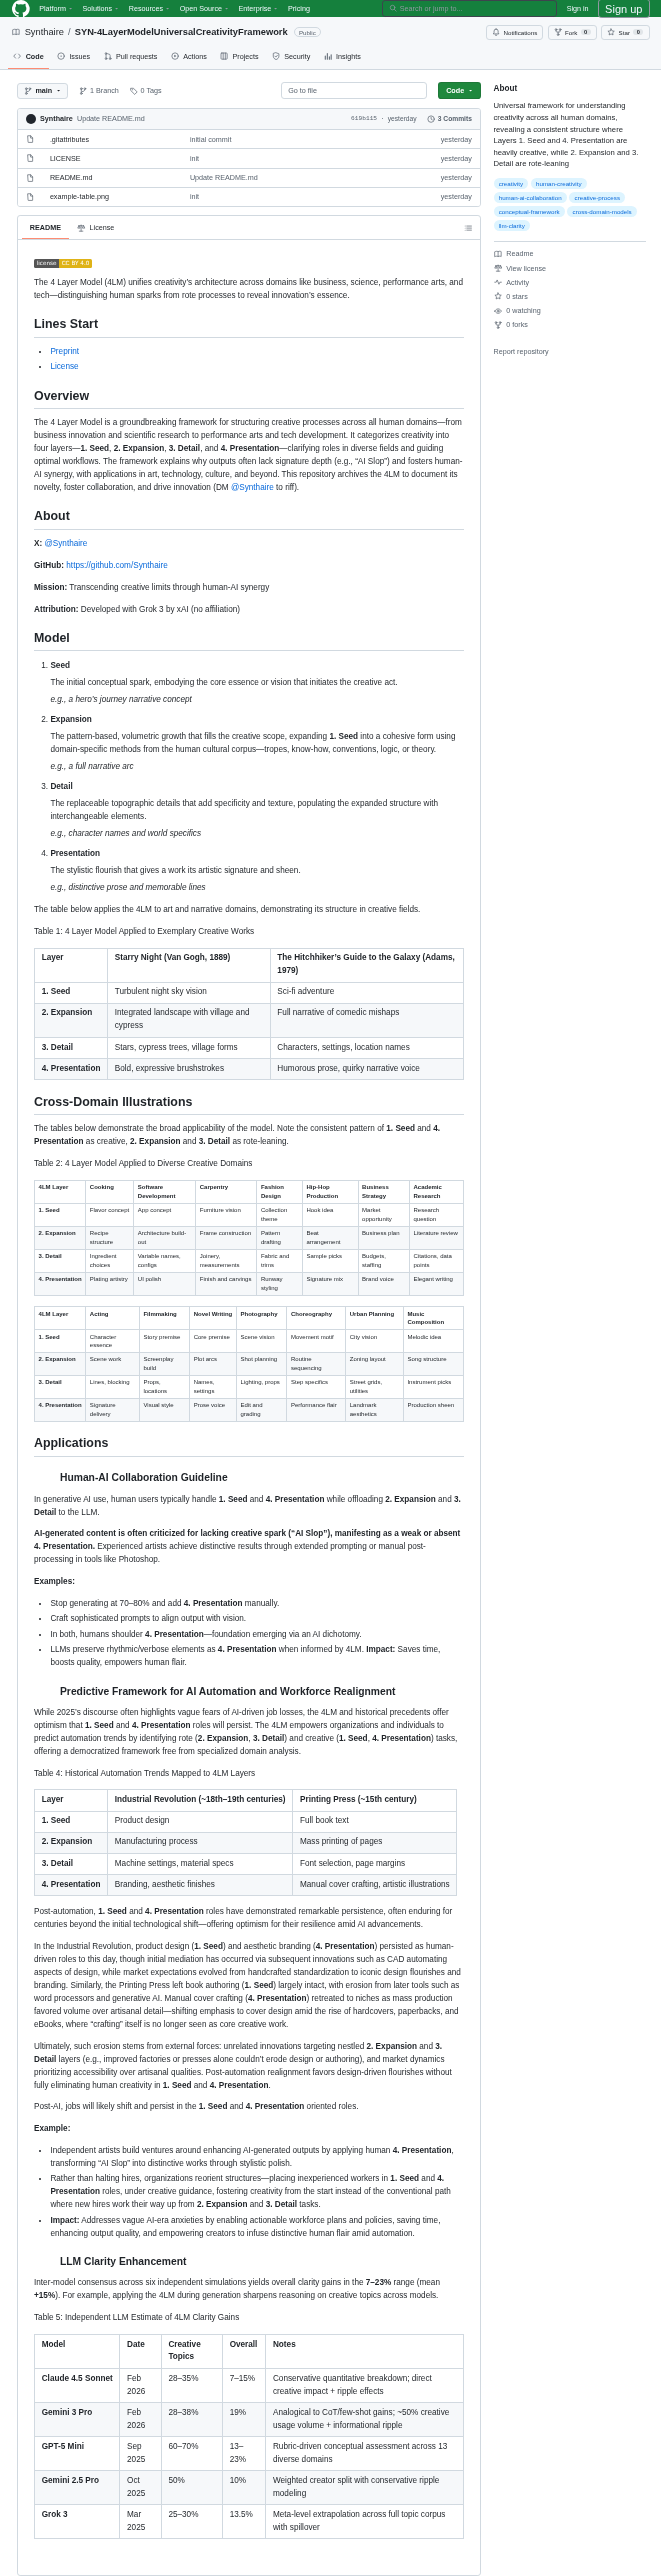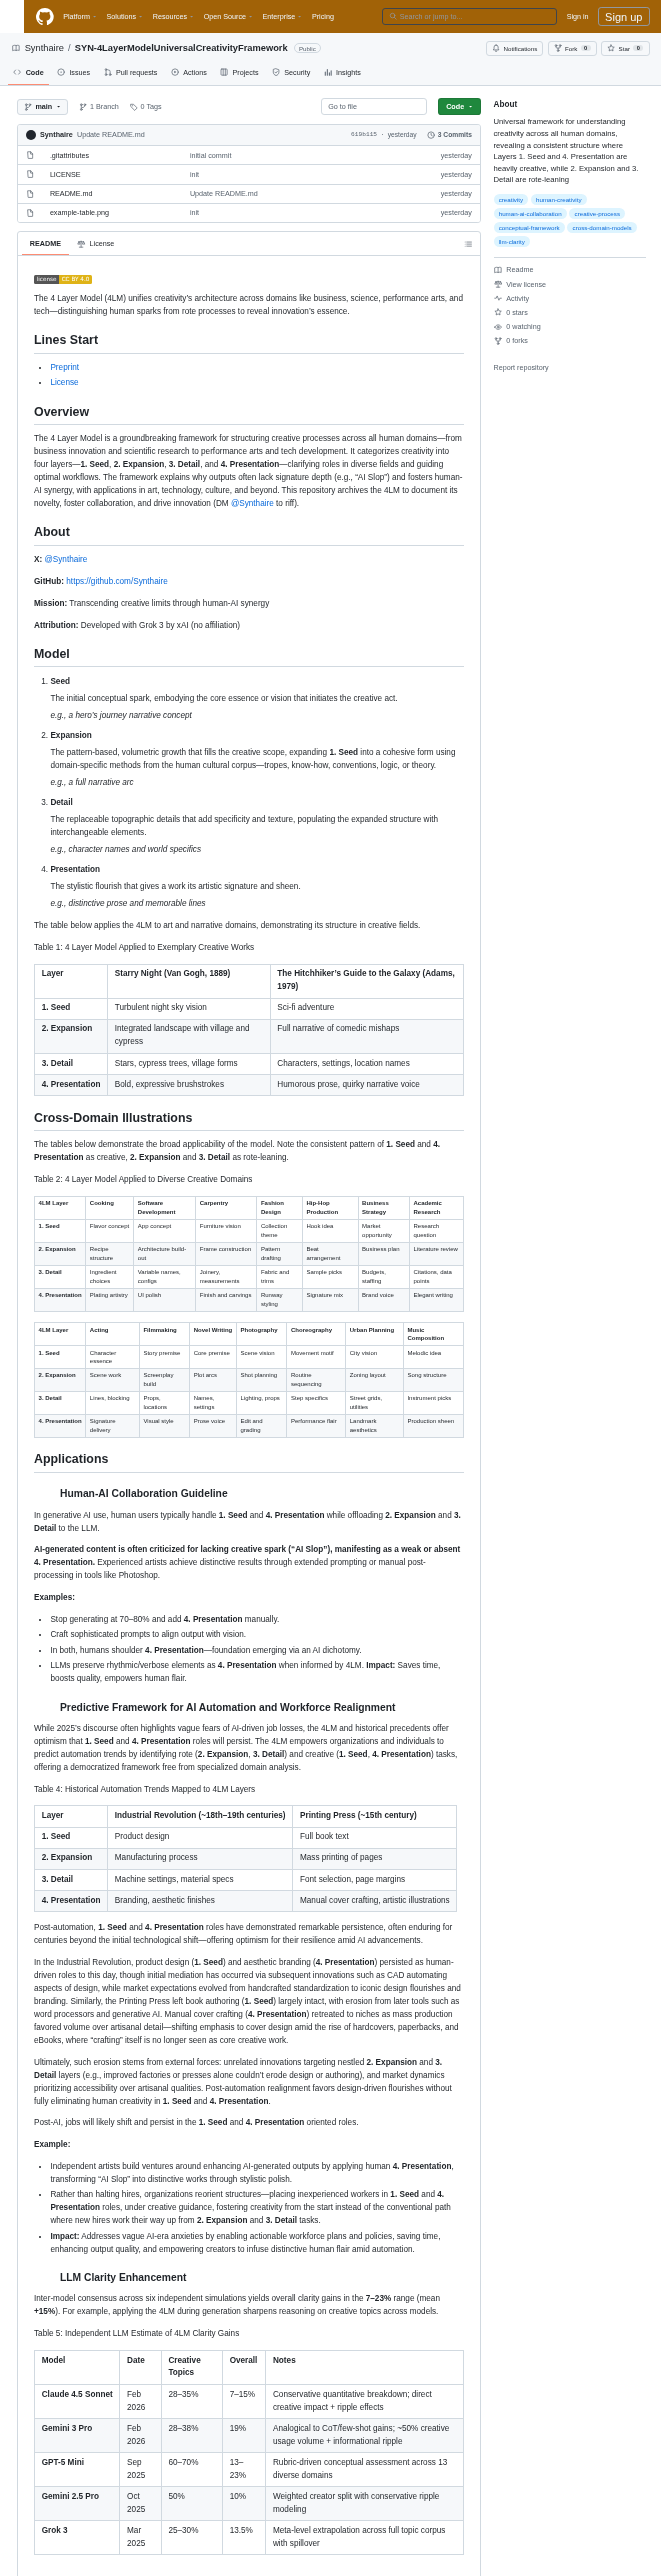--- a/index.html
+++ b/index.html
@@ -10,22 +10,22 @@
     color: #1f2328; background: #fff; font-size: 7.2px;
   }
   a { color: inherit; text-decoration: none; cursor: pointer; }
   button { font-family: inherit; cursor: pointer; }
   .flex-spacer { flex: 1; }
   [data-icon] svg { width: 8.2px; height: 8.2px; display: block; }
   .icon16 { display: inline-flex; color: #59636e; }
 
   
   .gh-header {
-    background: #a16207; color: #f0f6fc; height: 33px;
-    display: flex; align-items: center; padding: 0 12.4px; gap: 9.3px; margin-left: 24px;
+    background: #15803d; color: #f0f6fc; height: 17px;
+    display: flex; align-items: center; padding: 0 12.4px; gap: 9.3px;
   }
   .logo { color: #fff; }
   .logo svg { width: 17.5px; height: 17.5px; }
   .gh-nav { display: flex; gap: 9.3px; align-items: center; }
   .nav-item { display: inline-flex; align-items: center; gap: 2.1px; font-size: 7.2px; color: #f0f6fc; }
   .nav-item .cart { color: #9198a1; }
   .gh-search {
     margin-left: auto; width: 175px; height: 16.5px; border: 0.5px solid #3d444d;
     border-radius: 3.1px; display: flex; align-items: center; gap: 3.1px; padding: 0 5.2px; color: #9198a1;
   }
@@ -65,21 +65,21 @@
   .layout { display: grid; grid-template-columns: minmax(0,1fr) 152px; gap: 12.4px; padding: 12.4px 16.5px; }
 
   .toolbar { display: flex; align-items: center; gap: 11px; margin-bottom: 8.2px; }
   .branch-btn {
     display: inline-flex; align-items: center; gap: 3.6px;
     background: #f6f8fa; border: 0.5px solid #d1d9e0; border-radius: 3.1px;
     padding: 2.6px 6.2px; font-size: 7.2px; font-weight: 600; color: #1f2328;
   }
   .muted-link { display: inline-flex; align-items: center; gap: 2.6px; color: #59636e; font-size: 7.2px; }
   .goto {
-    width: 106px; height: 16.5px; border: 0.5px solid #d1d9e0; border-radius: 3.1px;
+    width: 146px; height: 16.5px; border: 0.5px solid #d1d9e0; border-radius: 3.1px;
     padding: 0 6.2px; font-size: 7.2px; color: #1f2328; background: #fff; font-family: inherit; outline: none;
   }
   .goto::placeholder { color: #59636e; }
   .code-btn {
     display: inline-flex; align-items: center; gap: 3.6px;
     background: #1f883d; border: 0.5px solid rgba(27,31,36,.15); border-radius: 3.1px;
     color: #fff; font-size: 7.2px; font-weight: 600; padding: 3.1px 7.2px;
   }
   .code-btn .icon16, .branch-btn .cart { color: inherit; }
 

